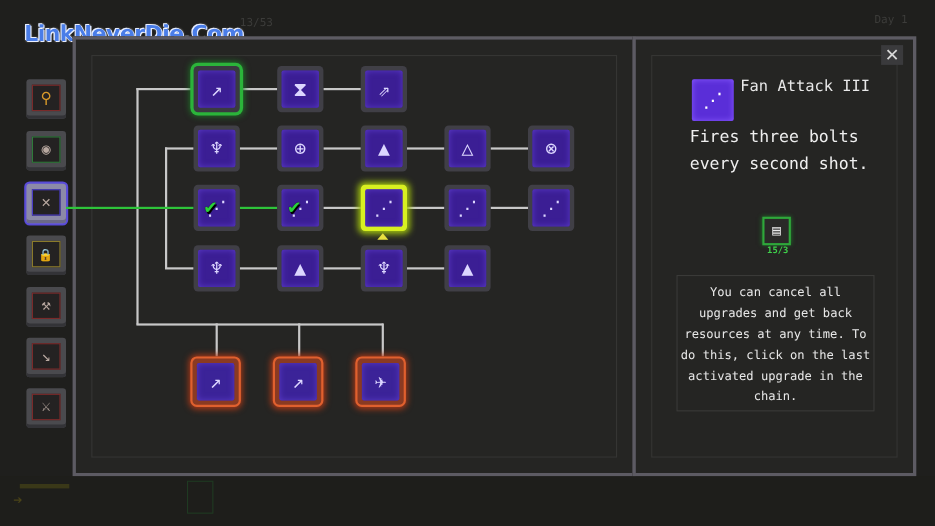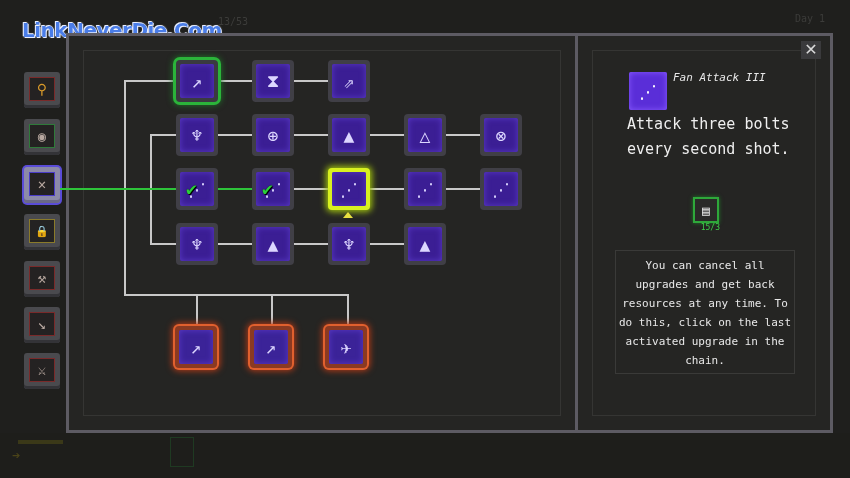--- a/index.html
+++ b/index.html
@@ -88,32 +88,32 @@
     position:absolute; left:343px; top:212px; width:0; height:0;
     border-left:5px solid transparent; border-right:5px solid transparent; border-bottom:6px solid #e8e040;
   }
 
   
   .skill-icon {
     position:absolute; left:629px; top:72px; width:38px; height:38px;
     background:#5a2ed8; border-radius:2px; box-shadow: inset 0 0 6px #8a5cff;
     color:#fff; font-size:18px; display:flex; align-items:center; justify-content:center;
   }
-  .skill-name { position:absolute; left:673px; top:71px; font-size:11px; color:#e8e8e8;font-style:italic; }
+  .skill-name { position:absolute; left:673px; top:71px; font-size:14px; color:#e8e8e8; }
   .skill-desc {
     position:absolute; left:627px; top:112px; width:170px;
     font-size:15px; line-height:25px; color:#efefef;
   }
   .cost-box {
     position:absolute; left:693px; top:197px; width:26px; height:26px;
     border:2px solid #2ea83a; box-sizing:border-box; background:#2a2a28;
     box-shadow:0 0 4px #1e7a28;
     display:flex; align-items:center; justify-content:center; color:#e8e8e8; font-size:13px;
   }
-  .cost-text { position:absolute; left:694px; top:223px; width:26px; text-align:right; font-size:8px; color:#3ed04a; }
+  .cost-text { position:absolute; left:694px; top:223px; width:26px; text-align:center; font-size:8px; color:#3ed04a;font-weight:bold; }
   .hint-box {
     position:absolute; left:615px; top:250px; width:180px; height:124px;
     border:1px solid #3a3a38; box-sizing:border-box;
   }
   .hint-text {
     position:absolute; left:618px; top:256px; width:174px;
     font-size:11px; line-height:19px; color:#e8e8e8; text-align:center;
   }
 
   
@@ -311,21 +311,21 @@
     </div>
 </div>
 <div class="node orange" style="left:325px; top:326px">
   <div class="face">
       <span>✈</span>
     </div>
 </div>
 
 <div class="skill-icon">⋰</div>
 <div class="skill-name">Fan Attack III</div>
-<div class="skill-desc">Attack three bolts every second shot.</div>
+<div class="skill-desc">Fires three bolts every second shot.</div>
 <div class="cost-box">
   <span>▤</span>
 </div>
 <div class="cost-text">15/3</div>
 <div class="hint-box"></div>
 <div class="hint-text">You can cancel all upgrades and get back resources at any time. To do this, click on the last activated upgrade in the chain.</div>
 
 <div class="hud">
   <div class="bar"></div>
   <div class="arrow">➔</div>

